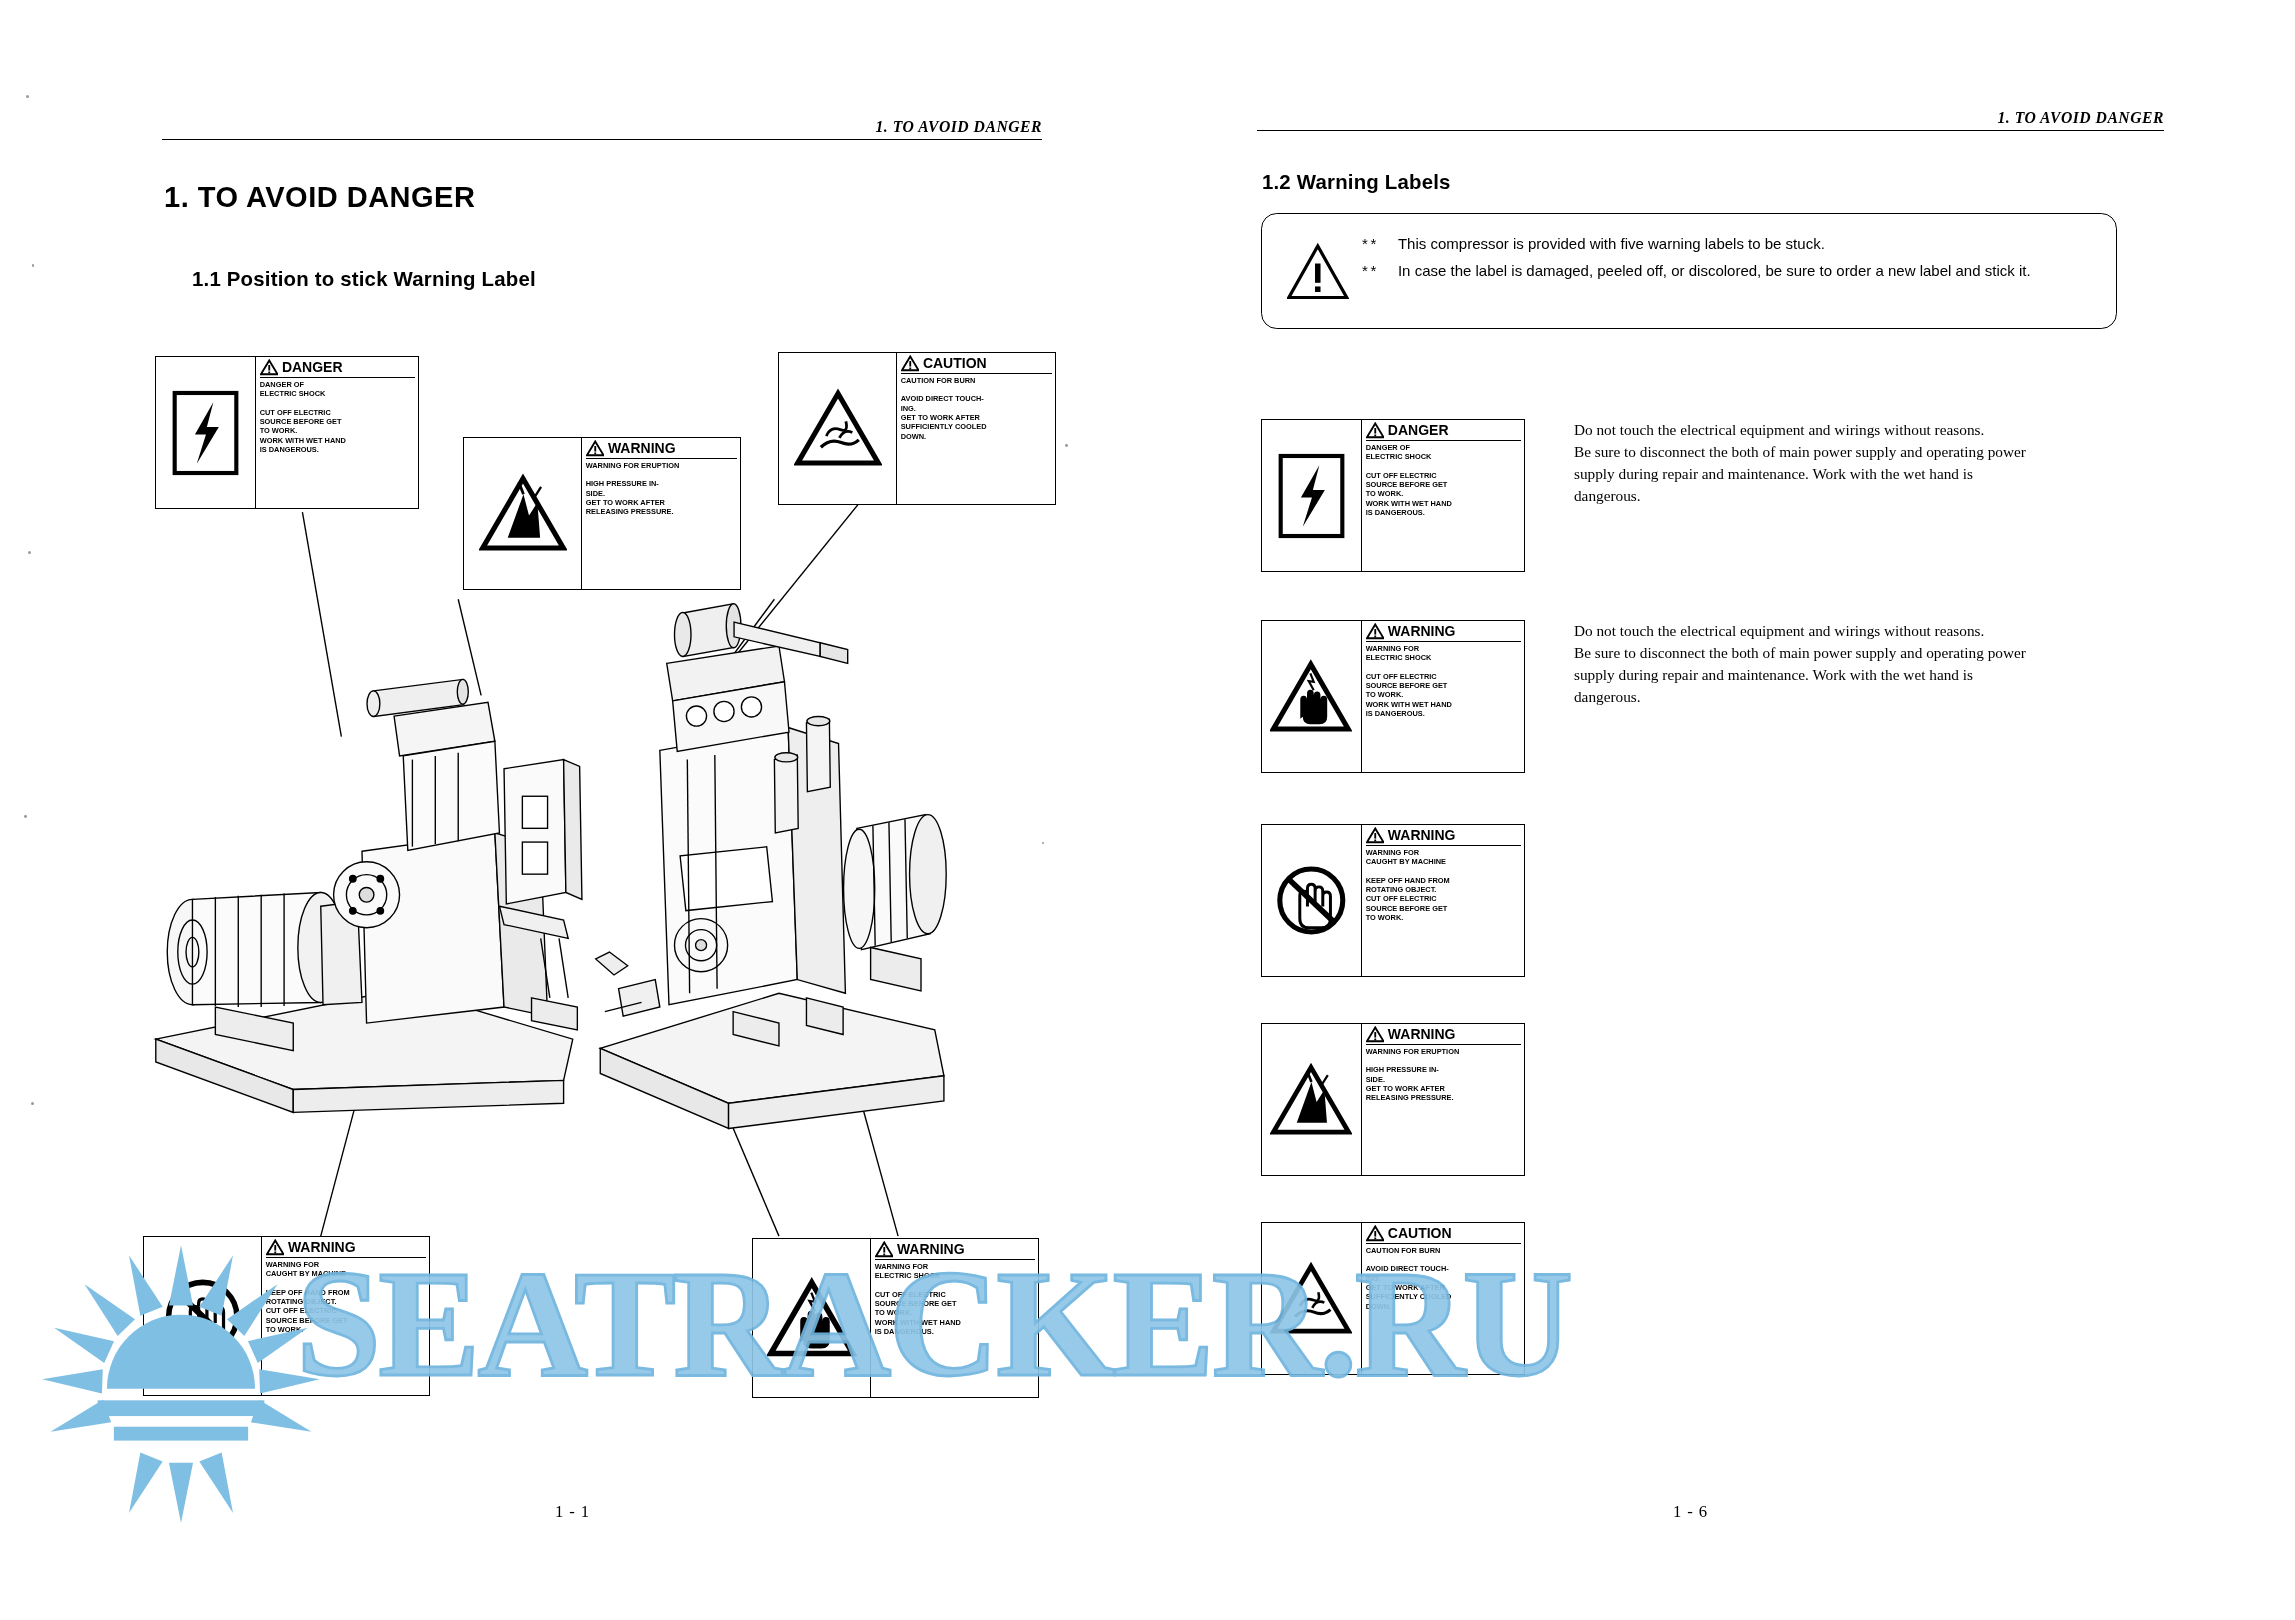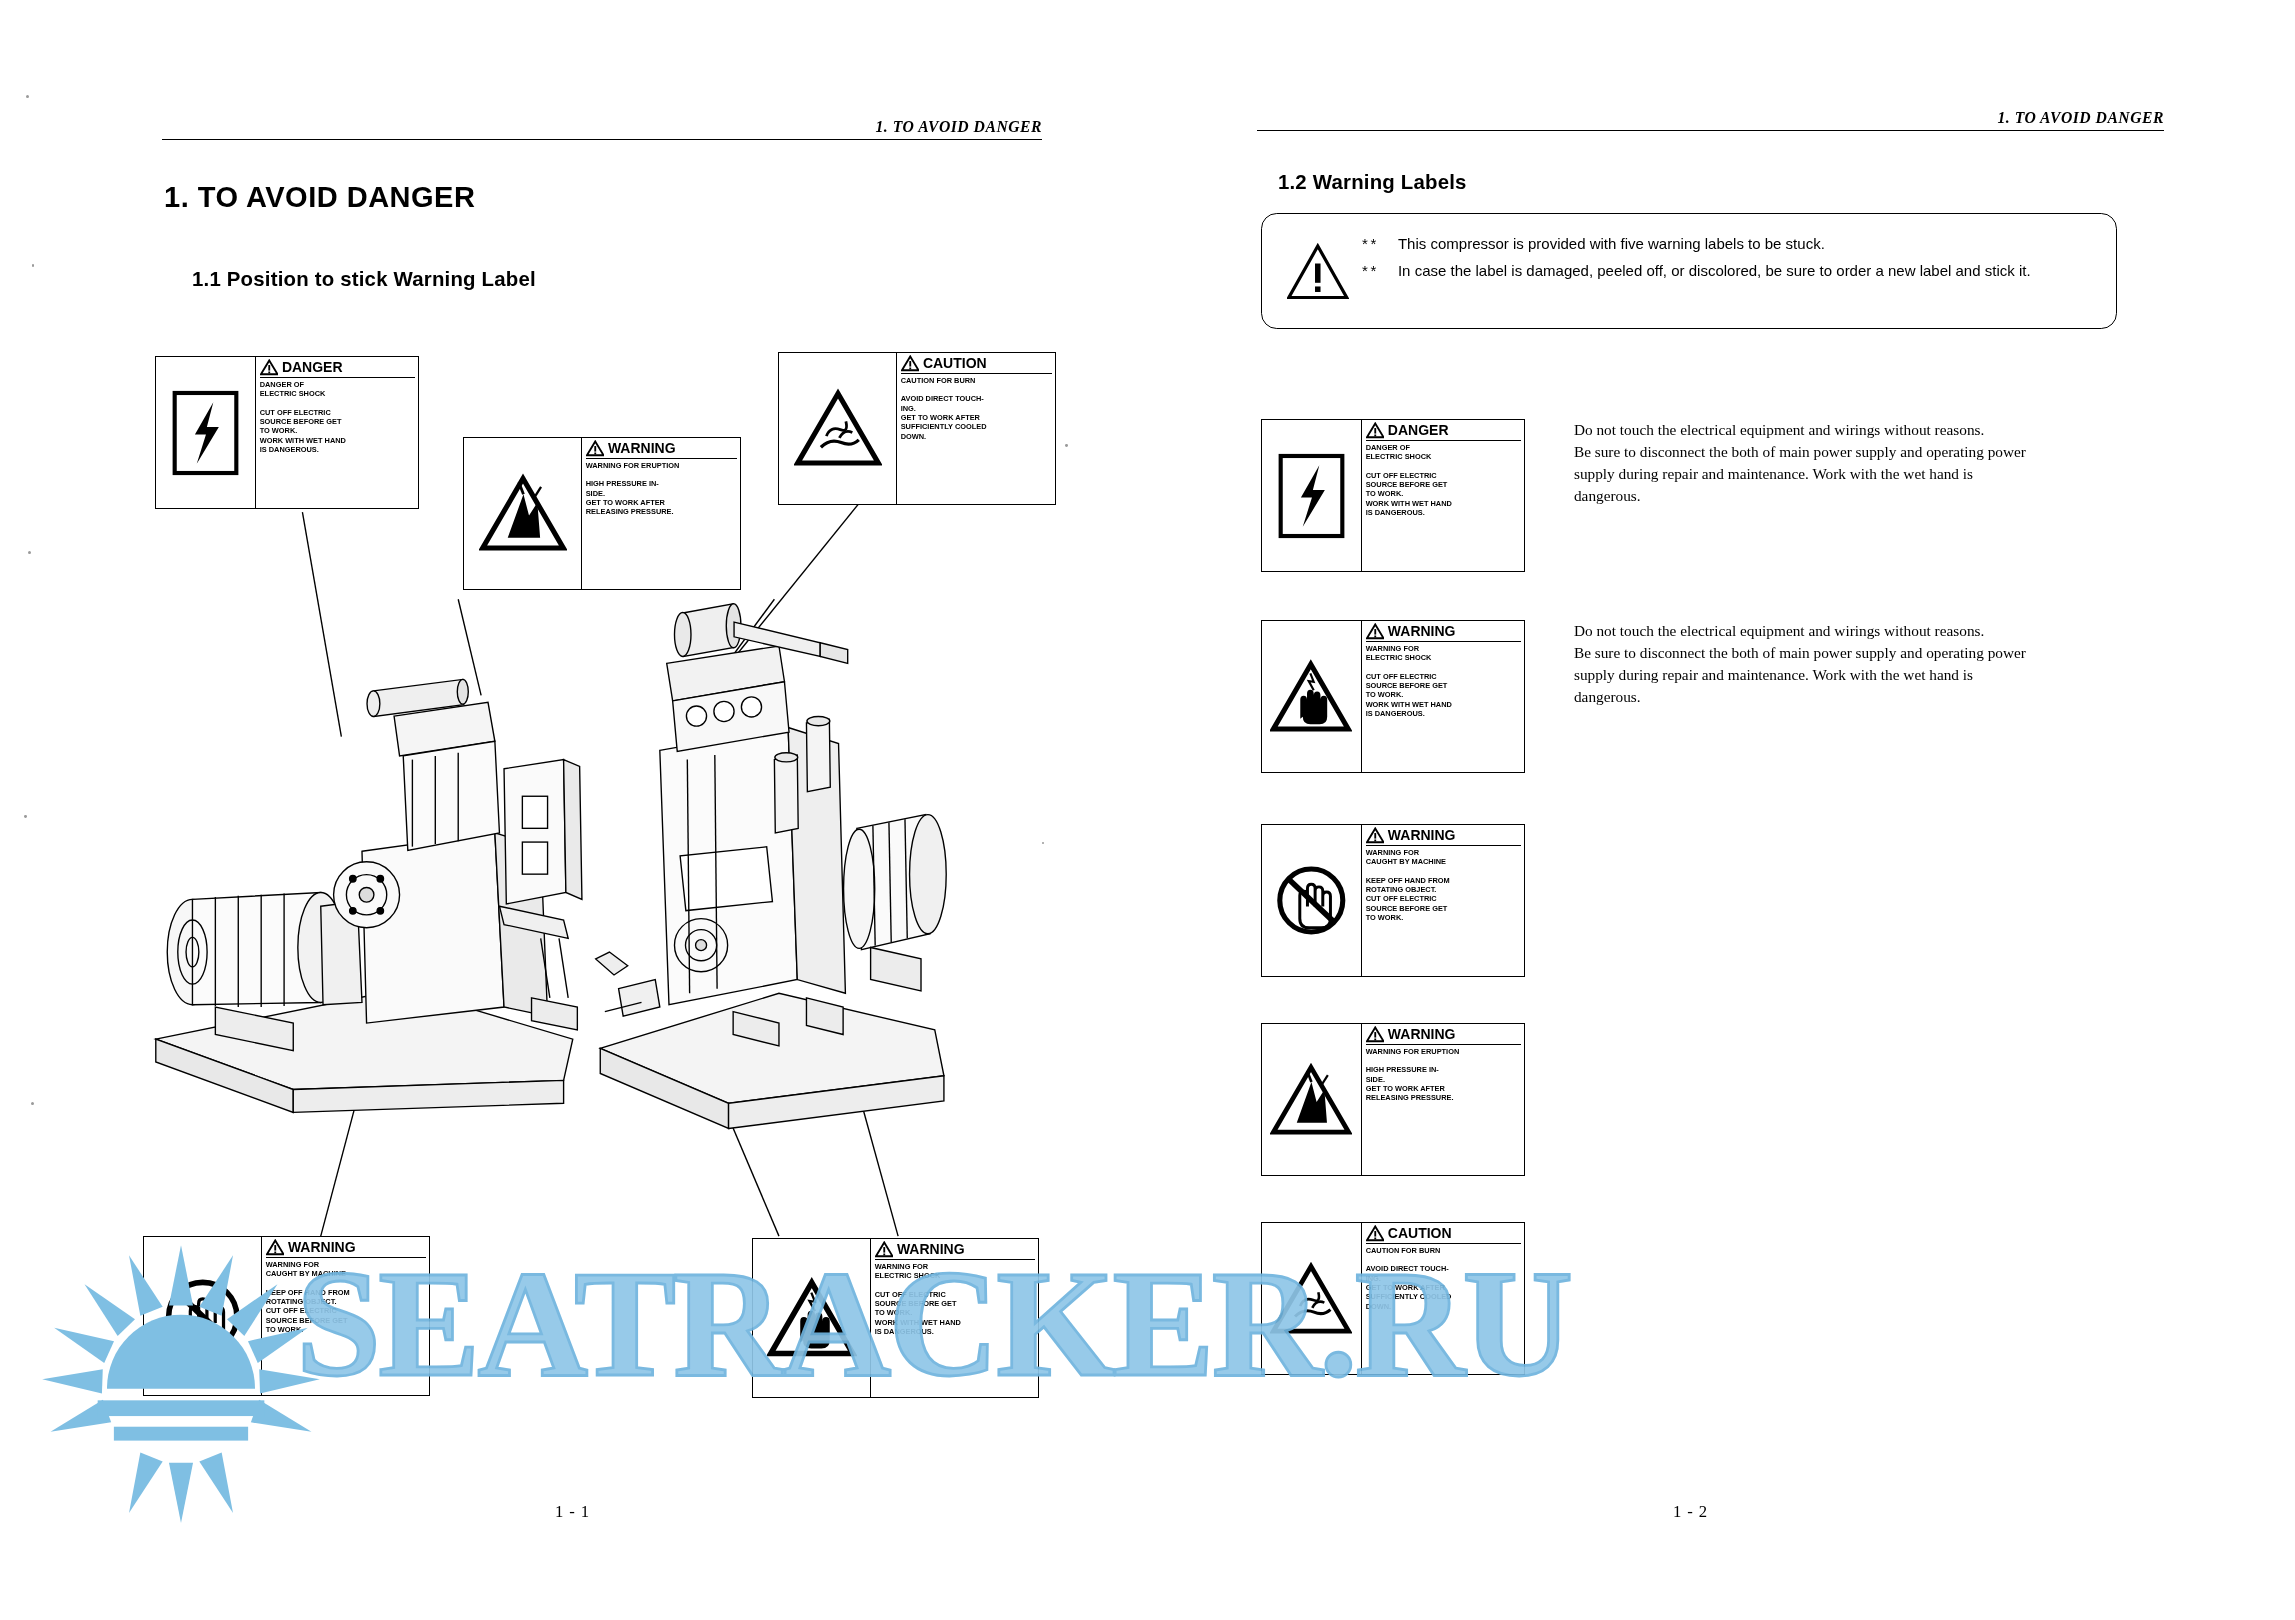--- a/index.html
+++ b/index.html
@@ -448,21 +448,21 @@
 
     <div class="pageno" style="left:555px; top:1502px;">1 - 1</div>
   </div>
 
   <div class="page page-right">
     <div class="runhead" id="rh-runhead" style="left:93px; top:109px; width:907px;">
       <div>1. TO AVOID DANGER</div>
       <div class="rule"></div>
     </div>
 
-    <div class="h2" style="left:114px; top:171px;">1.2   Warning Labels</div>
+    <div class="h2" style="left:98px; top:171px;">1.2   Warning Labels</div>
 
     <div class="notebox" style="left:97px; top:213px; width:856px; height:116px;">
       <div class="tri-wrap">
         <svg width="62" height="58" viewBox="0 0 135 125">
           <polygon points="67,6 130,118 4,118" fill="none" stroke="#000" stroke-width="7"></polygon>
           <rect x="61" y="44" width="12" height="42" fill="#000"></rect>
           <rect x="61" y="94" width="12" height="12" fill="#000"></rect>
         </svg>
       </div>
       <div class="lines">
@@ -636,21 +636,21 @@
 
 AVOID DIRECT TOUCH-
 ING.
 GET TO WORK AFTER
 SUFFICIENTLY COOLED
 DOWN.</div>
         </div>
       </div>
     </div>
 
-    <div class="pageno" style="left:509px; top:1502px;">1 - 2</div>
+    <div class="pageno" style="left:509px; top:1502px;">1 - 6</div>
   </div>
 </div>
 
 <div class="speck" style="left:25.5px; top:95px; width:3.2px; height:3.2px;"></div>
 <div class="speck" style="left:31.5px; top:264px; width:2.8px; height:2.8px;"></div>
 <div class="speck" style="left:28px; top:551px; width:3.2px; height:3.2px;"></div>
 <div class="speck" style="left:24px; top:815px; width:2.8px; height:2.8px;"></div>
 <div class="speck" style="left:31px; top:1102px; width:3.2px; height:3.2px;"></div>
 <div class="speck" style="left:1065px; top:444px; width:2.8px; height:2.8px;"></div>
 <div class="speck" style="left:1042px; top:842px; width:2.3px; height:2.3px;"></div>

